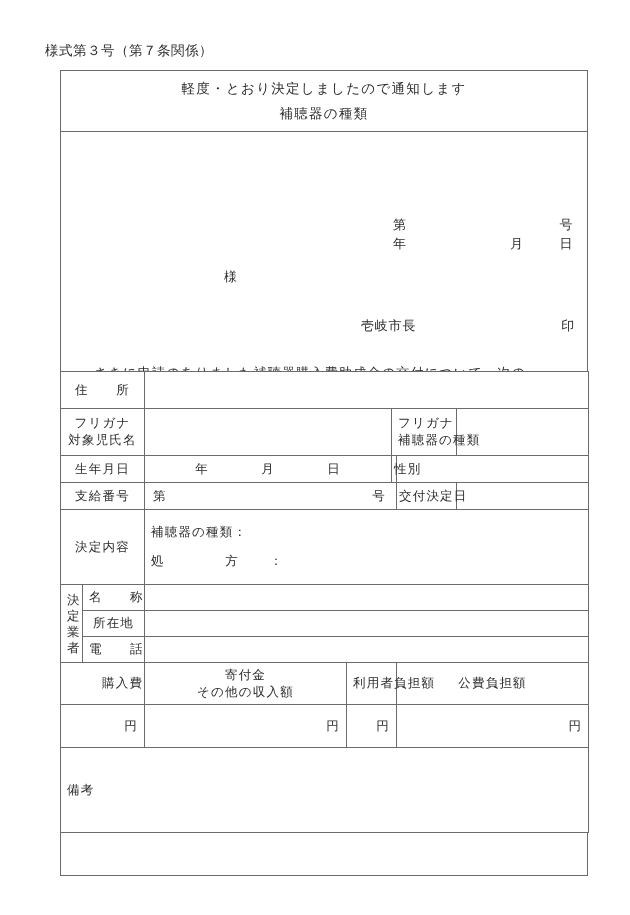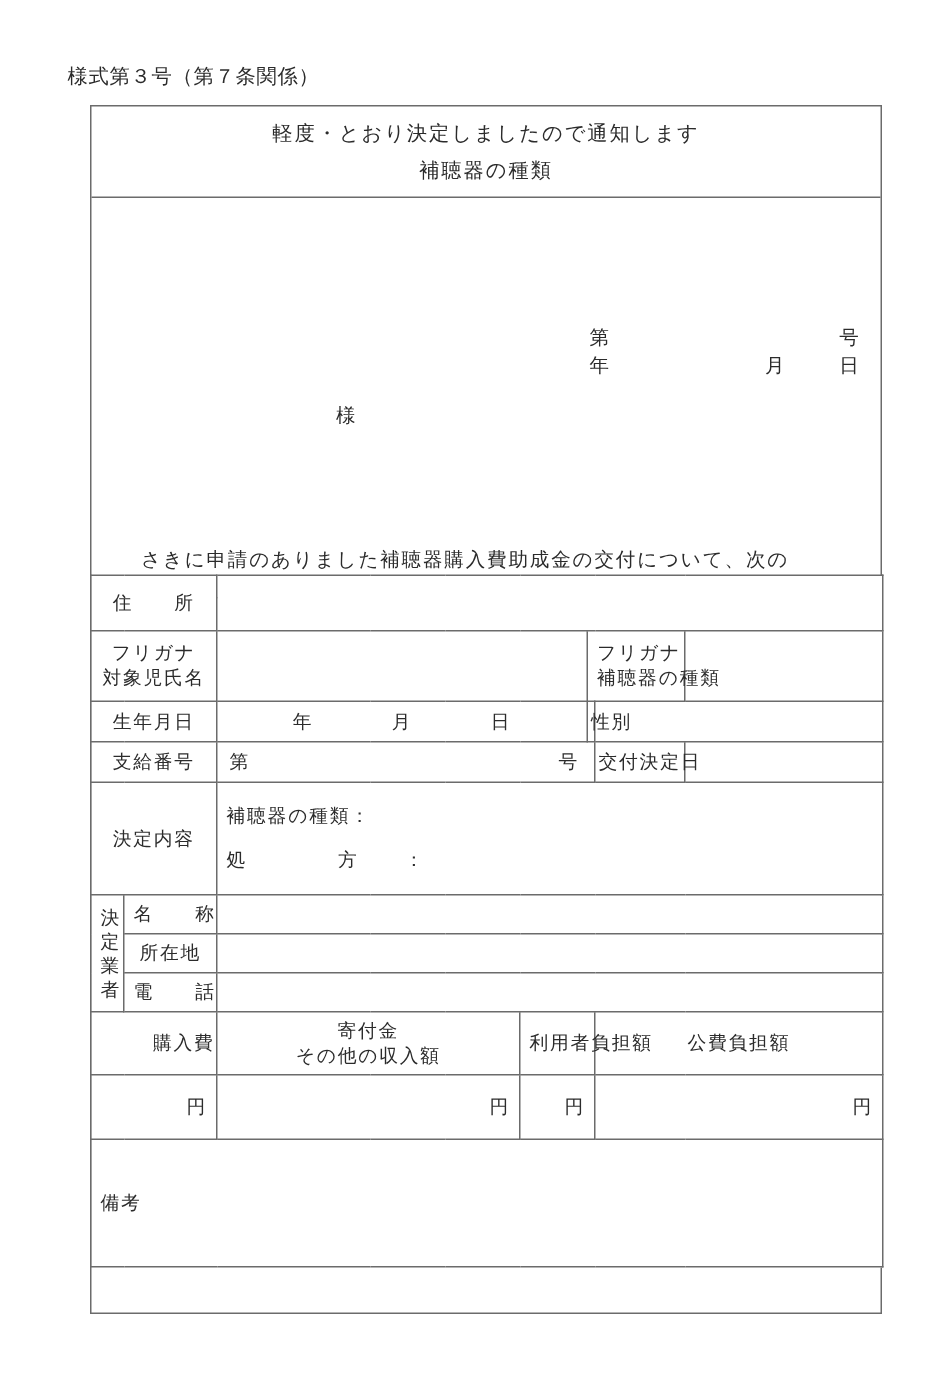--- a/index.html
+++ b/index.html
@@ -122,21 +122,20 @@
 
   
   .table {
     position: absolute;
     left: -1px;
     top: 300px;
     width: 528px;
     border-collapse: collapse;
     table-layout: fixed;
     font-size: 12.5px;
-    margin-top: 12px;
   }
   .table td {
     border: 1px solid #6b6b6b;
     padding: 0 6px;
     vertical-align: middle;
     letter-spacing: 1.2px;
     color: #2b2b2b;
     background: #ffffff;
   }
   .lbl {
@@ -226,20 +225,24 @@
       </div>
 
       <div class="doc-date-row">
         <span class="lead">年</span>
         <span class="tail">日</span>
         <span class="tail" style="margin-right:36px;">月</span>
       </div>
 
       <div class="addressee">様</div>
 
+      <div class="signer">
+        <span>壱岐市長</span>
+        <span class="seal">印</span>
+      </div>
 
       <div class="body-text">
         <p class="indent">さきに申請のありました補聴器購入費助成金の交付について、次の</p>
         <p>とおり決定しましたので通知します。</p>
       </div>
     </div>
 
     <table class="table">
       <colgroup>
         <col style="width:22px">

